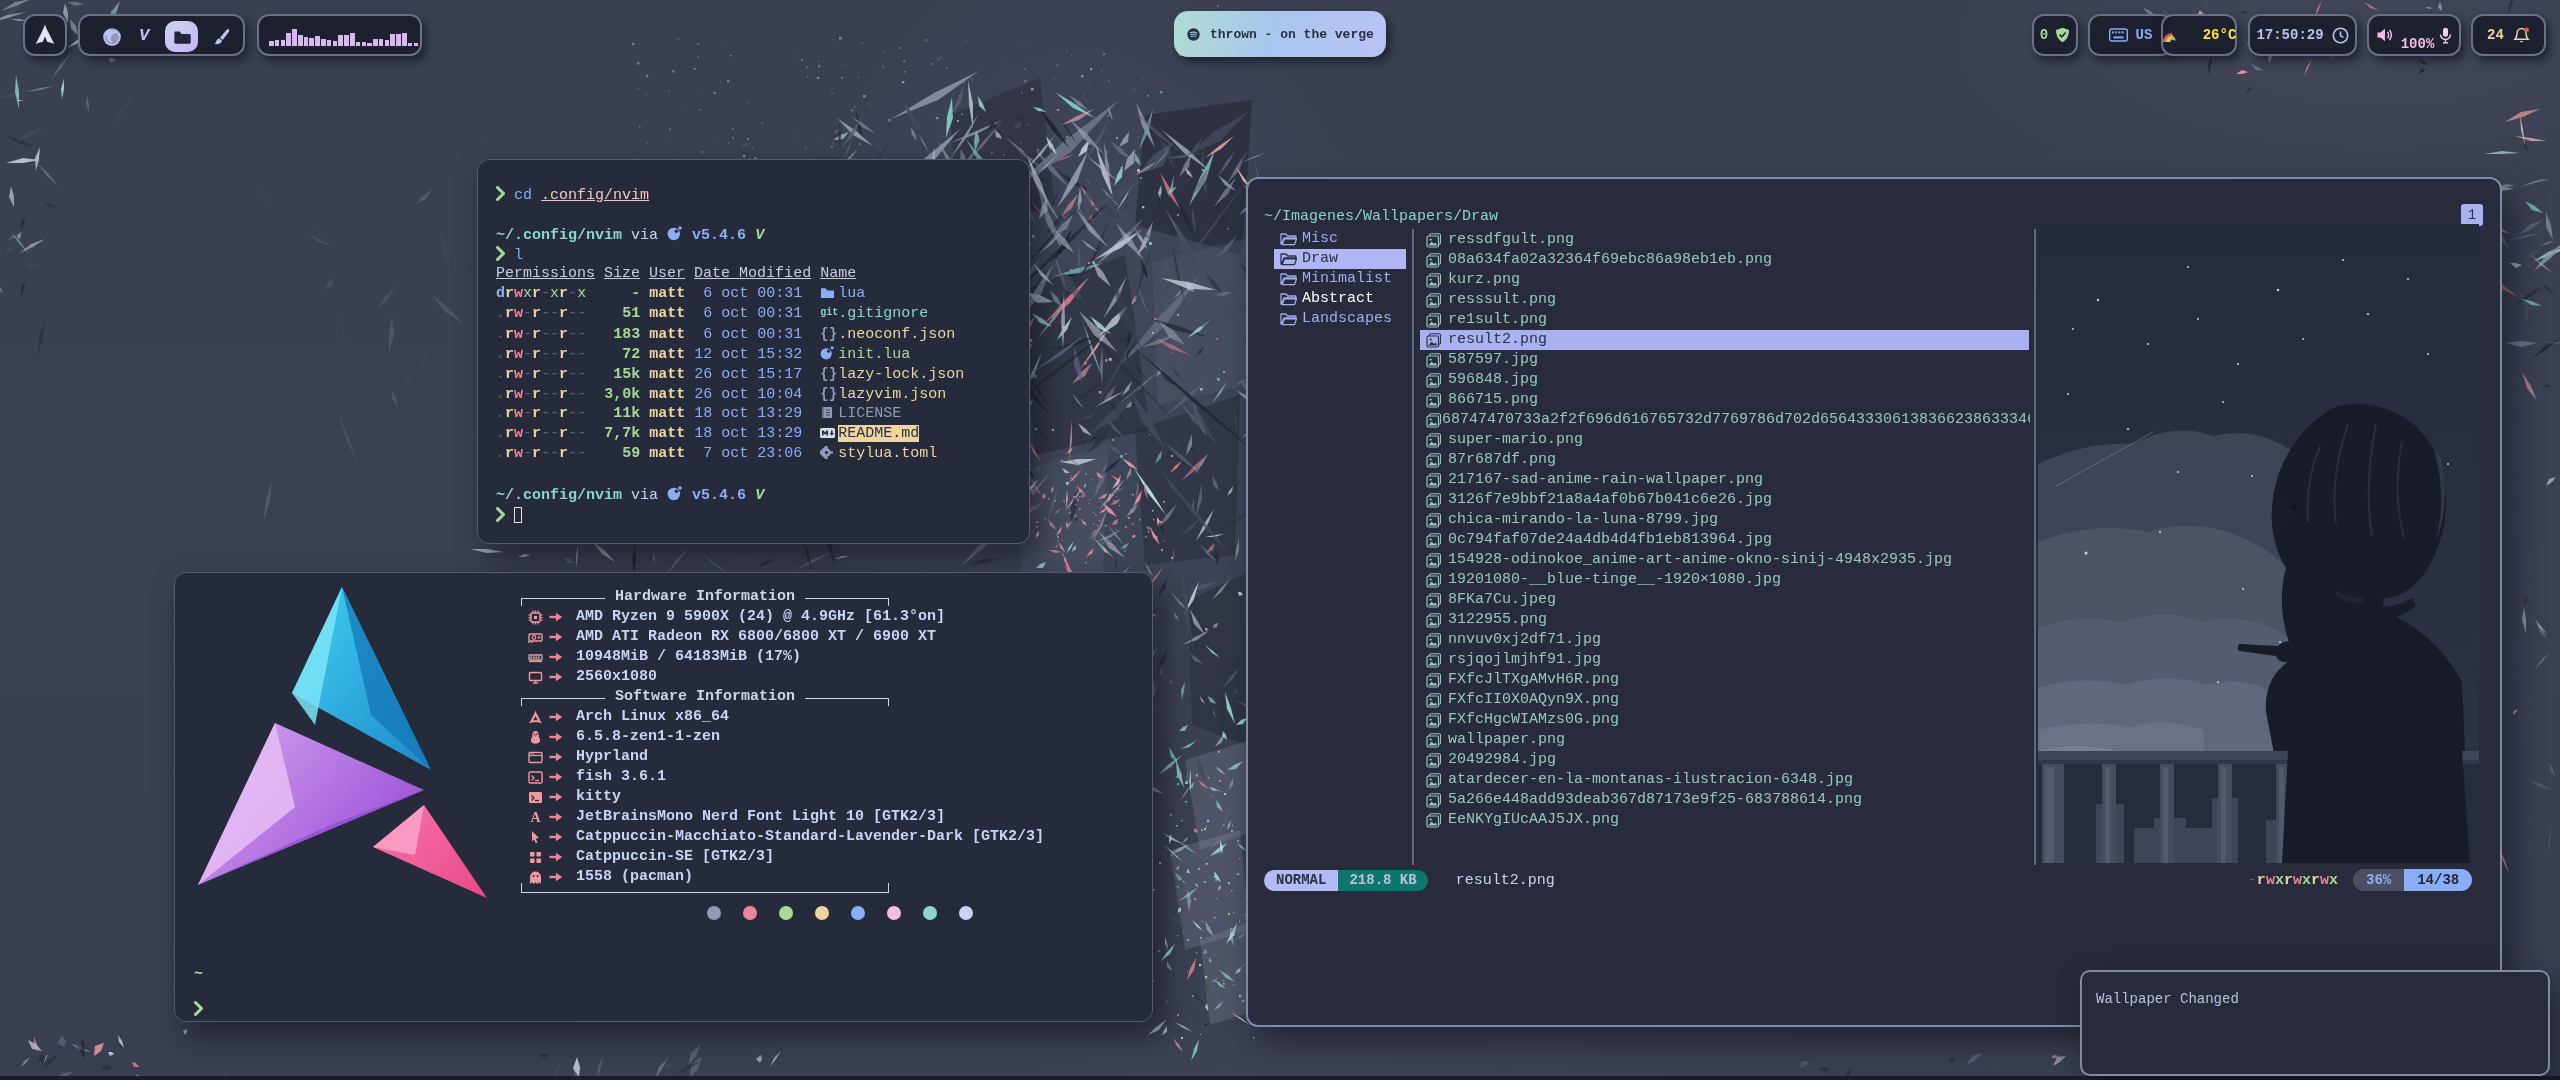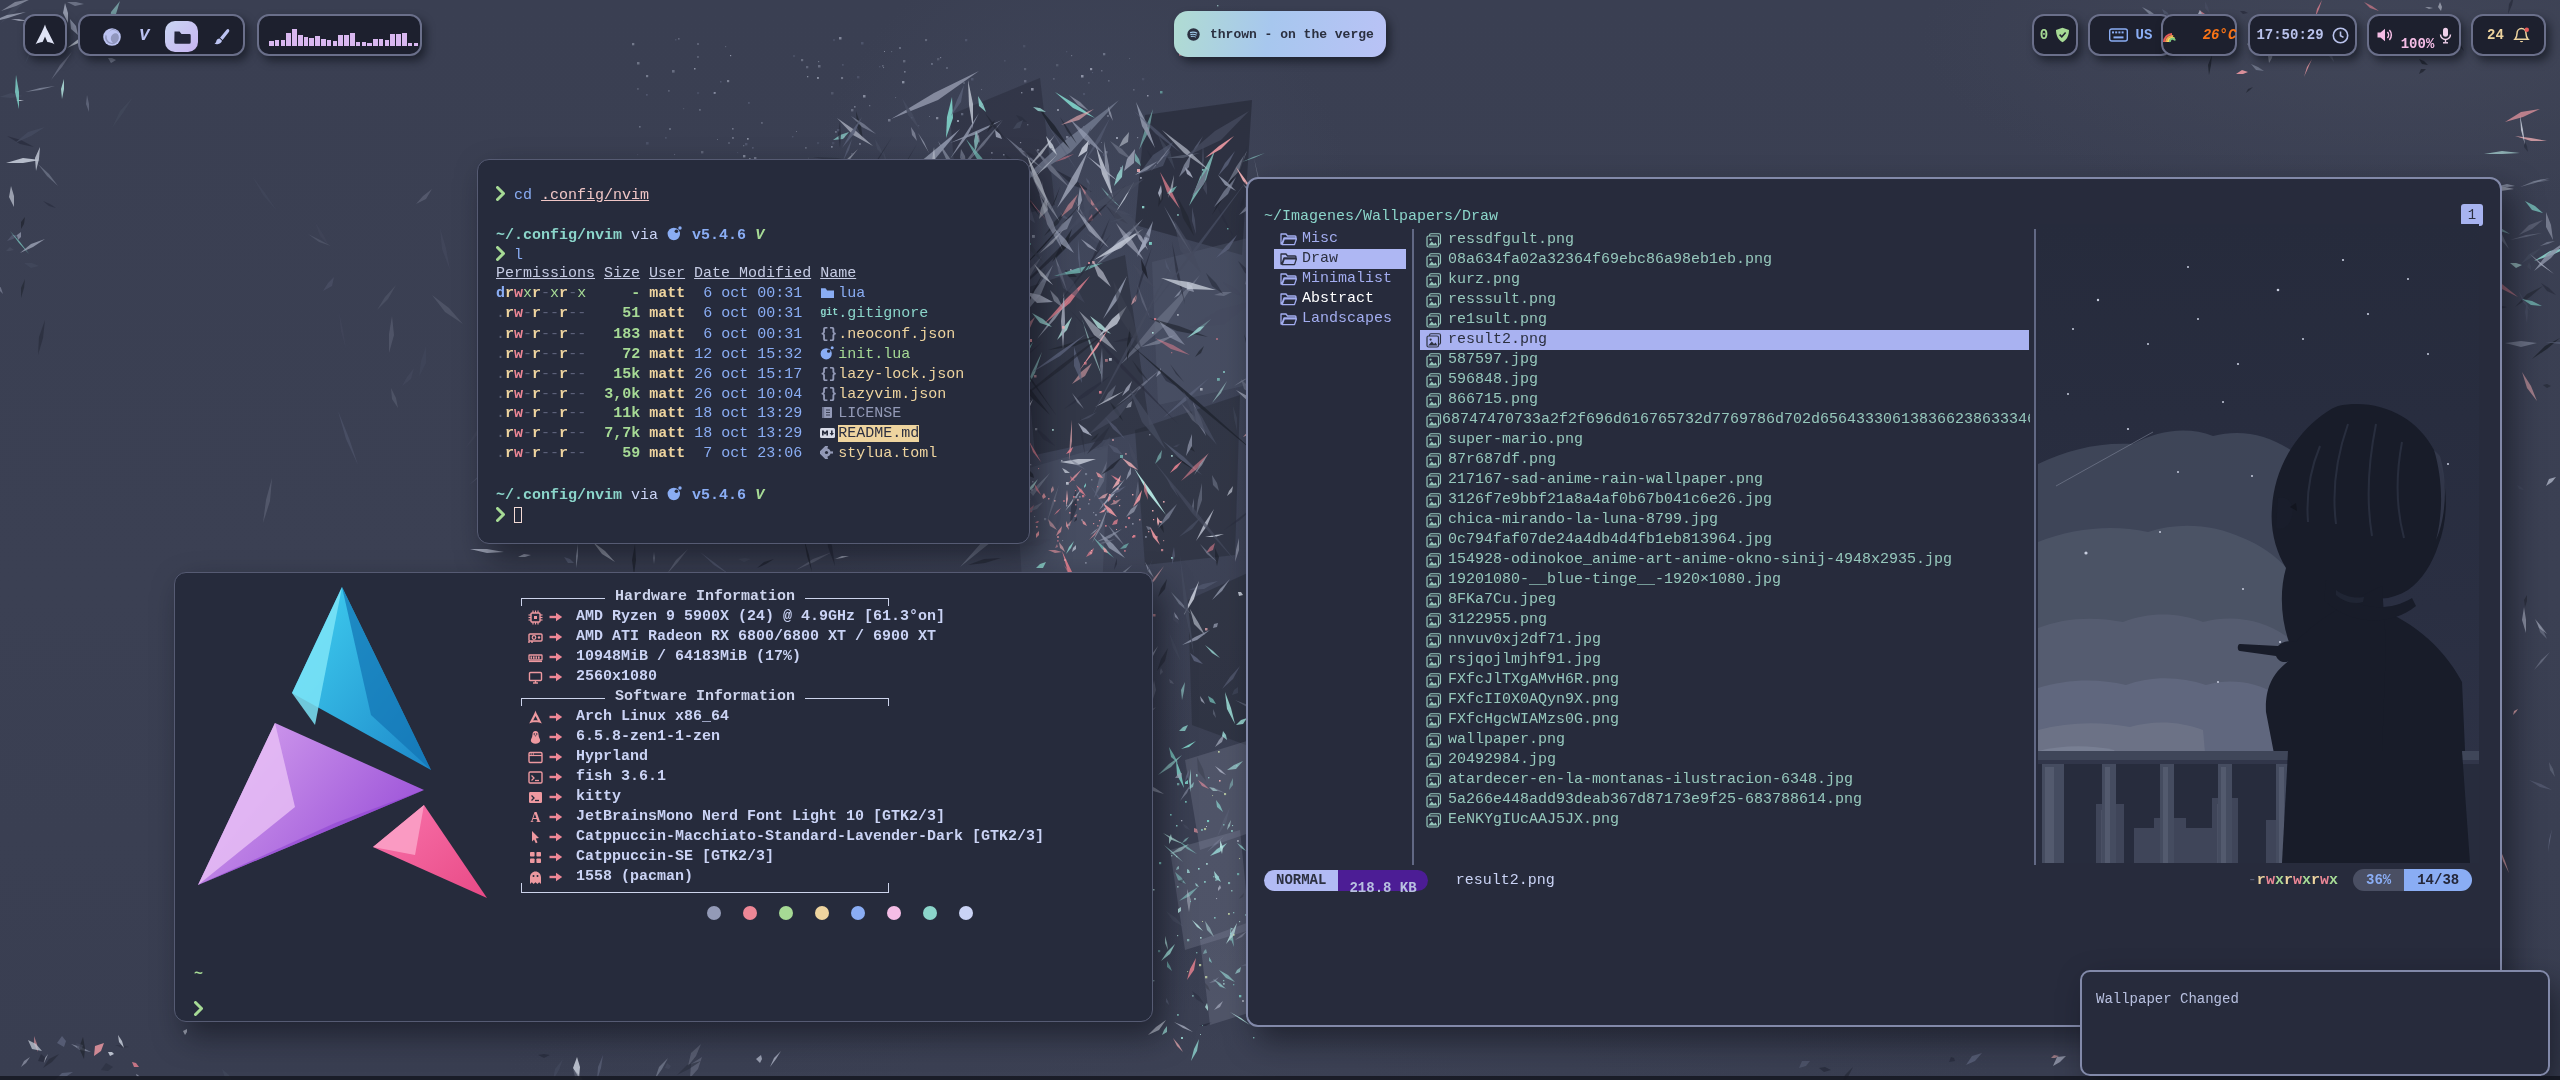--- a/index.html
+++ b/index.html
@@ -1843,21 +1843,21 @@
 <rect x="7" y="543" width="9" height="96"></rect>
           <rect x="67" y="543" width="5" height="96"></rect>
           <rect x="125" y="543" width="5" height="96"></rect>
           <rect x="183" y="543" width="5" height="96"></rect>
           <rect x="241" y="543" width="5" height="96"></rect>
 </g>
 <path d="M250 527 L424 527 L432 639 L244 639 Z" fill="#181c29"></path>
 </svg></div>
 <div style="position:absolute;left:16px;top:691px;height:21px;display:flex;">
 <span class="mono" style="background:#b2bbf4;color:#2c3040;font-weight:bold;font-size:14px;line-height:21px;padding:0 12px;border-radius:11px 0 0 11px;">NORMAL</span>
-<span class="mono" style="background:#4c1d95;color:#b8c0e0;font-weight:bold;font-size:14px;line-height:21px;padding:8px 11px;border-radius:0 11px 11px 0;">218.8 KB</span>
+<span class="mono" style="background:#0f766e;color:#b8c0e0;font-weight:bold;font-size:14px;line-height:21px;padding:0 11px;border-radius:0 11px 11px 0;">218.8 KB</span>
 <span class="mono" style="color:#cad3f5;font-size:15px;line-height:21px;padding-left:28px;">result2.png</span>
 </div>
 <div class="mono" style="position:absolute;right:162px;top:691px;font-size:15px;line-height:21px;"><span style="color:#5b6078;font-weight:normal;">-</span><span style="color:#eed49f;font-weight:bold;">r</span><span style="color:#ed8796;font-weight:bold;">w</span><span style="color:#a6da95;font-weight:bold;">x</span><span style="color:#eed49f;font-weight:bold;">r</span><span style="color:#ed8796;font-weight:bold;">w</span><span style="color:#a6da95;font-weight:bold;">x</span><span style="color:#eed49f;font-weight:bold;">r</span><span style="color:#ed8796;font-weight:bold;">w</span><span style="color:#a6da95;font-weight:bold;">x</span></div>
 <div style="position:absolute;left:1105px;top:690px;height:22px;display:flex;">
 <span class="mono" style="background:#4a4f63;color:#8aadf4;font-weight:bold;font-size:14px;line-height:22px;padding:0 13px;border-radius:11px 0 0 11px;">36%</span>
 <span class="mono" style="background:#8aadf4;color:#24273a;font-weight:bold;font-size:14px;line-height:22px;padding:0 13px;border-radius:0 11px 11px 0;">14/38</span>
 </div>
 </div>
 <div class="win2" style="left:2080px;top:970px;width:470px;height:106px;border-radius:10px;">
 <div class="mono" style="position:absolute;left:14px;top:17px;font-size:14px;line-height:20px;color:#b8c0e0;">Wallpaper Changed</div>
@@ -1933,21 +1933,21 @@
       <span style="display:flex;">
         <svg width="19" height="15" viewBox="0 0 19 15">
           <g fill="none" stroke-width="2">
             <path d="M2 14 A8 8 0 0 1 10 6" stroke="#e85a5a"></path>
             <path d="M4 14 A6 6 0 0 1 11.2 8.2" stroke="#f0a050"></path>
             <path d="M6 14 A4 4 0 0 1 12.4 10.6" stroke="#ffd85e"></path>
             <path d="M8 14 A2.2 2.2 0 0 1 13 12.6" stroke="#7ec87e"></path>
           </g>
         </svg>
       </span>
-      <span style="color:#f97316;margin-left:22px;font-style:italic;" class="wtxt">26°C</span>
+      <span style="color:#fde047;margin-left:22px;" class="wtxt">26°C</span>
     </div>
   </div>
 <div class="wdg" style="left:2248px;width:109px;">
     <div class="wrow">
       <span style="color:#b9c2ec;" class="wtxt">17:50:29</span>
       <span style="margin-left:8px;display:flex;">
         <svg width="17" height="17" viewBox="0 0 17 17">
           <circle cx="8.5" cy="8.5" r="7.2" fill="none" stroke="#b9c2ec" stroke-width="1.6"></circle>
           <path d="M8.5 4.5 V8.8 L11.5 10.4" stroke="#b9c2ec" stroke-width="1.6" fill="none"></path>
         </svg>

